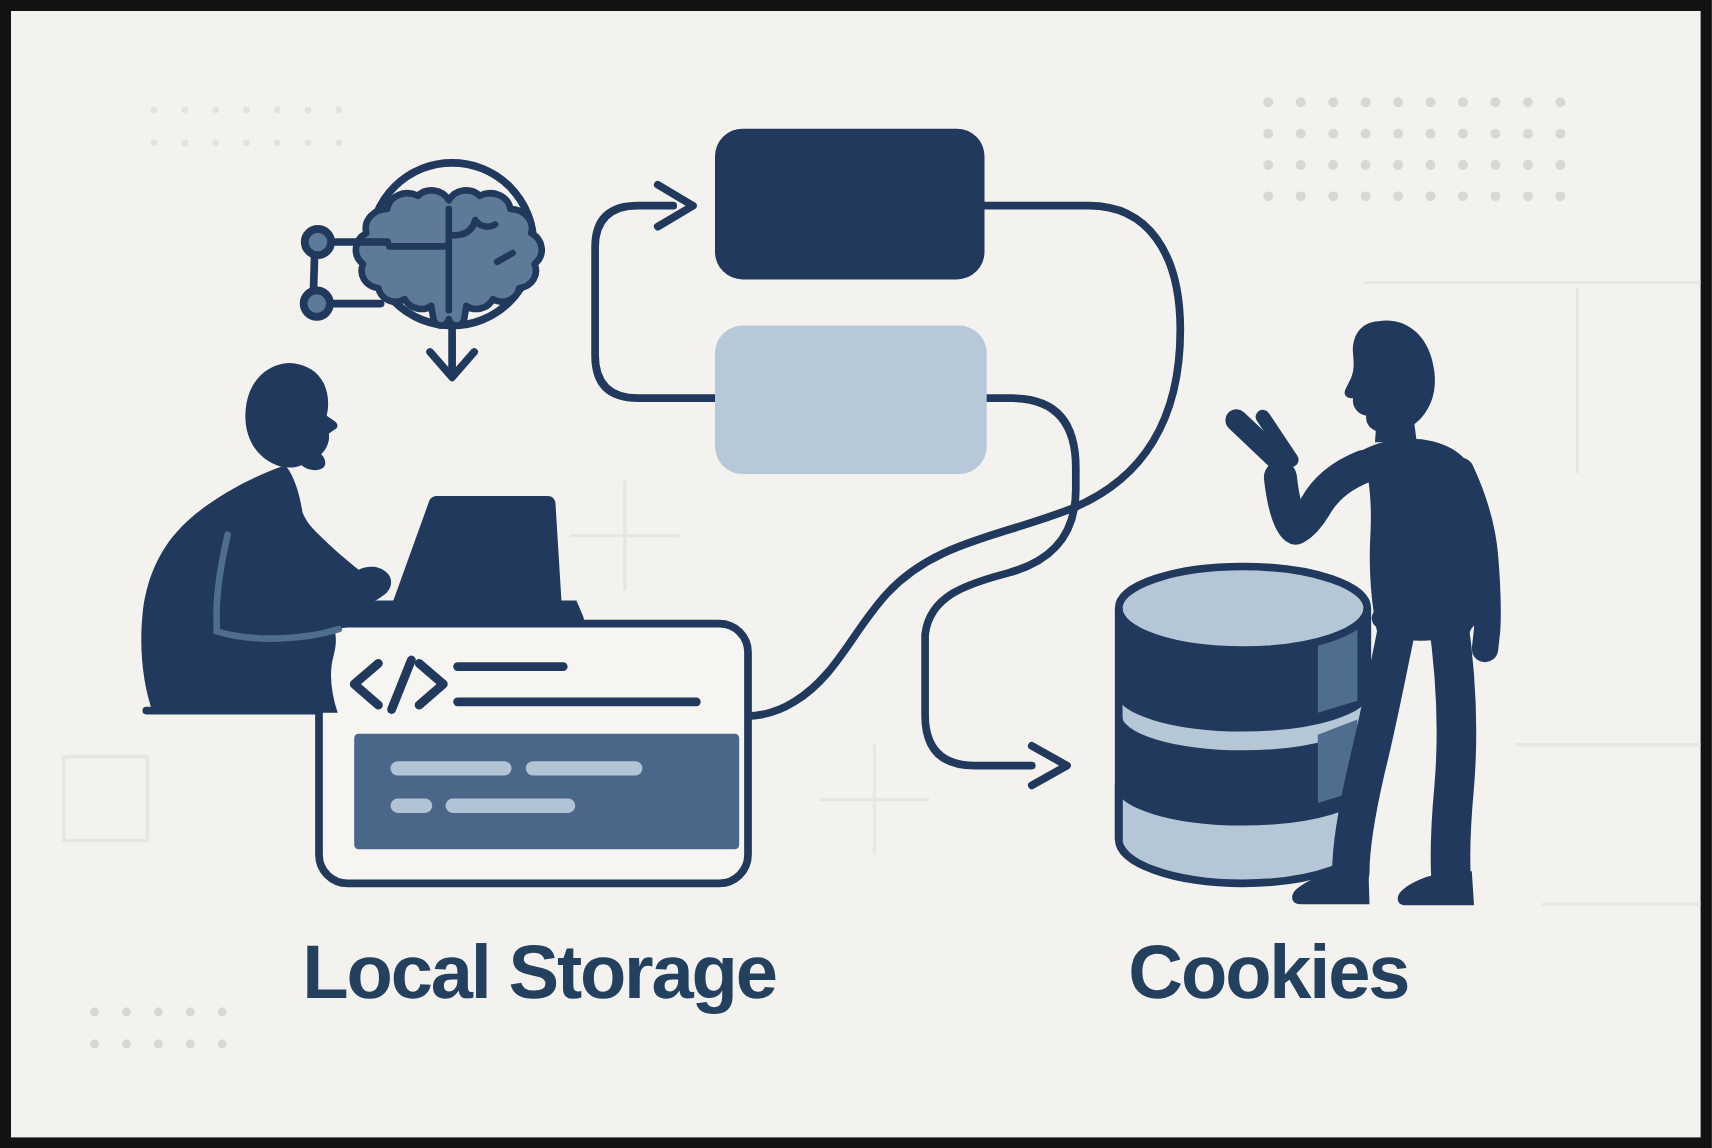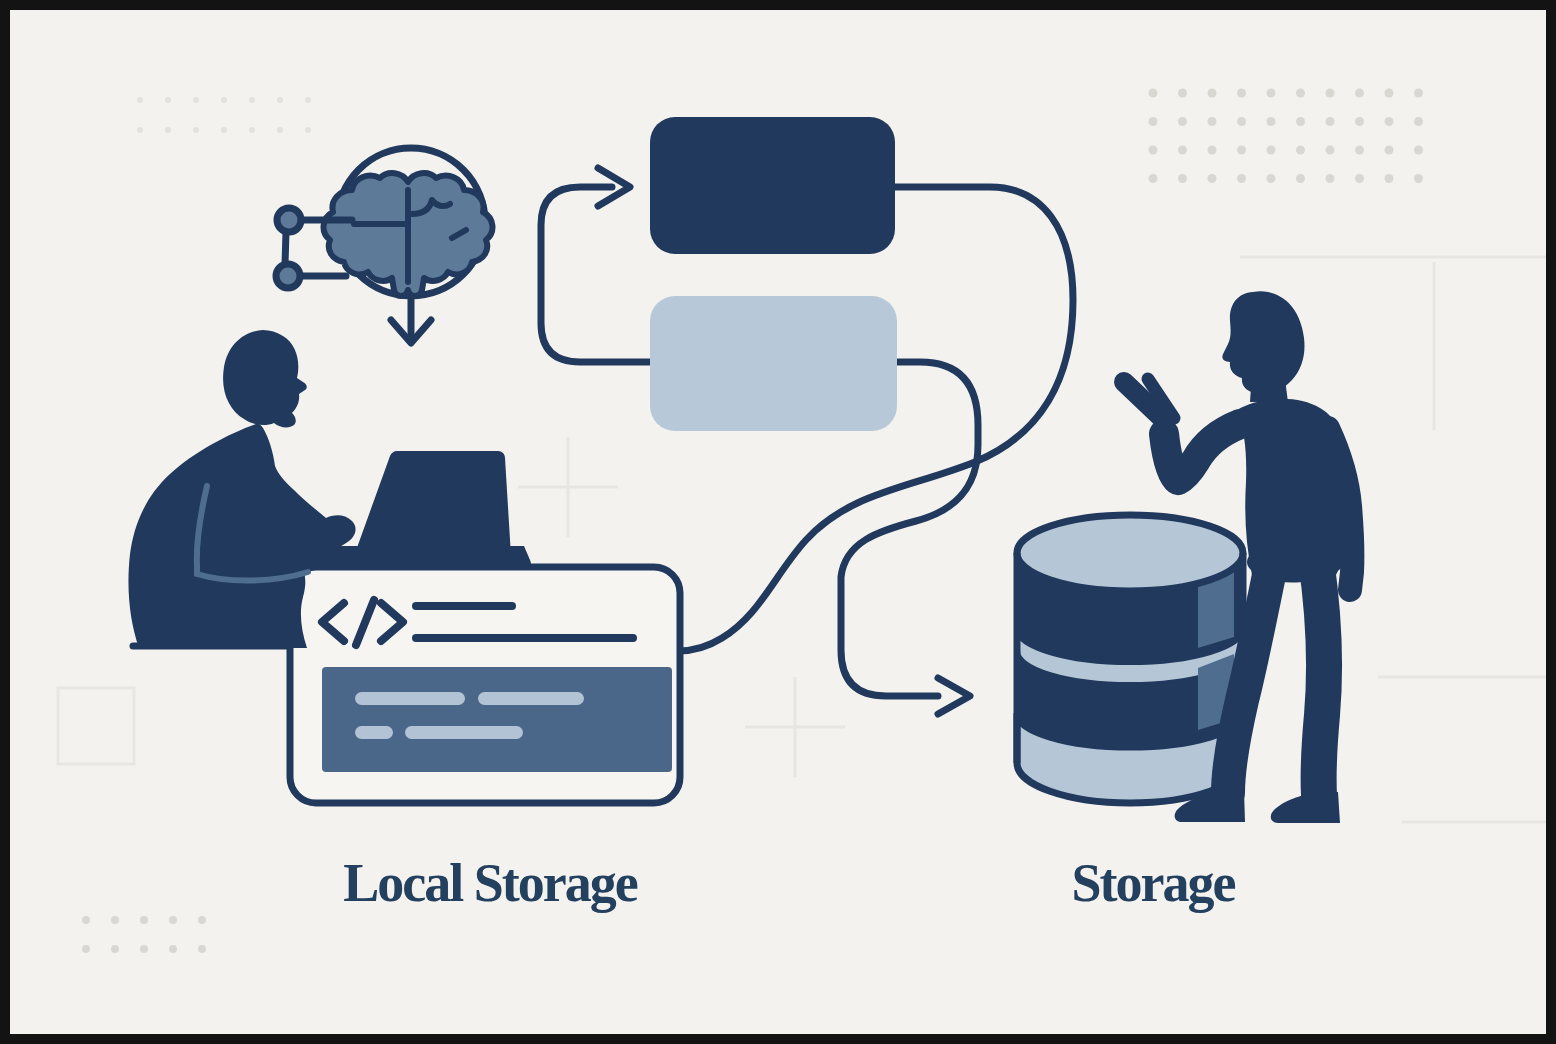--- a/index.html
+++ b/index.html
@@ -16,22 +16,22 @@
   .canvas{
     position:absolute; left:10px; top:10px; width:1536px; height:1024px;
     background:var(--background); overflow:hidden;
   }
   svg.art{position:absolute; left:-10px; top:-10px; width:1556px; height:1044px;}
   .navy{fill:var(--navy);}
   .navy-line{stroke:var(--navy); fill:none; stroke-linecap:round; stroke-linejoin:round;}
   .slate-fill{fill:var(--slate);}
   .label{
     position:absolute; top:828px; height:90px; display:flex; align-items:center;
-    justify-content:center; font-family:Liberation Serif, serif;
-    font-weight:700; font-size:54px; letter-spacing:-2px; color:var(--text);
+    justify-content:center; font-family:Liberation Sans, sans-serif;
+    font-weight:700; font-size:69px; letter-spacing:-2px; color:var(--text);
     white-space:nowrap;
   }
   .label-left{left:220px; width:520px;}
   .label-right{left:943px; width:400px;}
 </style>
 </head>
 <body>
 
 <div class="frame">
   <div class="canvas">
@@ -257,15 +257,15 @@
 
         <path fill="none" stroke="var(--navy)" stroke-width="34" stroke-linecap="round" d="M1272,560 C1262,610 1252,660 1242,700 C1234,735 1228,768 1228,793"></path>
         <path fill="none" stroke="var(--navy)" stroke-width="36" stroke-linecap="round" d="M1316,560 C1324,615 1326,668 1322,715 C1319,748 1318,775 1319,795"></path>
 
         <path d="M1245,822 L1182,822 C1174,822 1172,814 1179,808 C1188,800 1204,794 1218,792 L1244,790 Z"></path>
         <path d="M1340,823 L1278,823 C1270,823 1268,815 1275,809 C1284,801 1298,796 1310,794 L1338,792 Z"></path>
       </g>
     </svg>
 
     <div class="label label-left">Local Storage</div>
-    <div class="label label-right">Storage</div>
+    <div class="label label-right">Cookies</div>
   </div>
 </div>
 
 </body></html>

